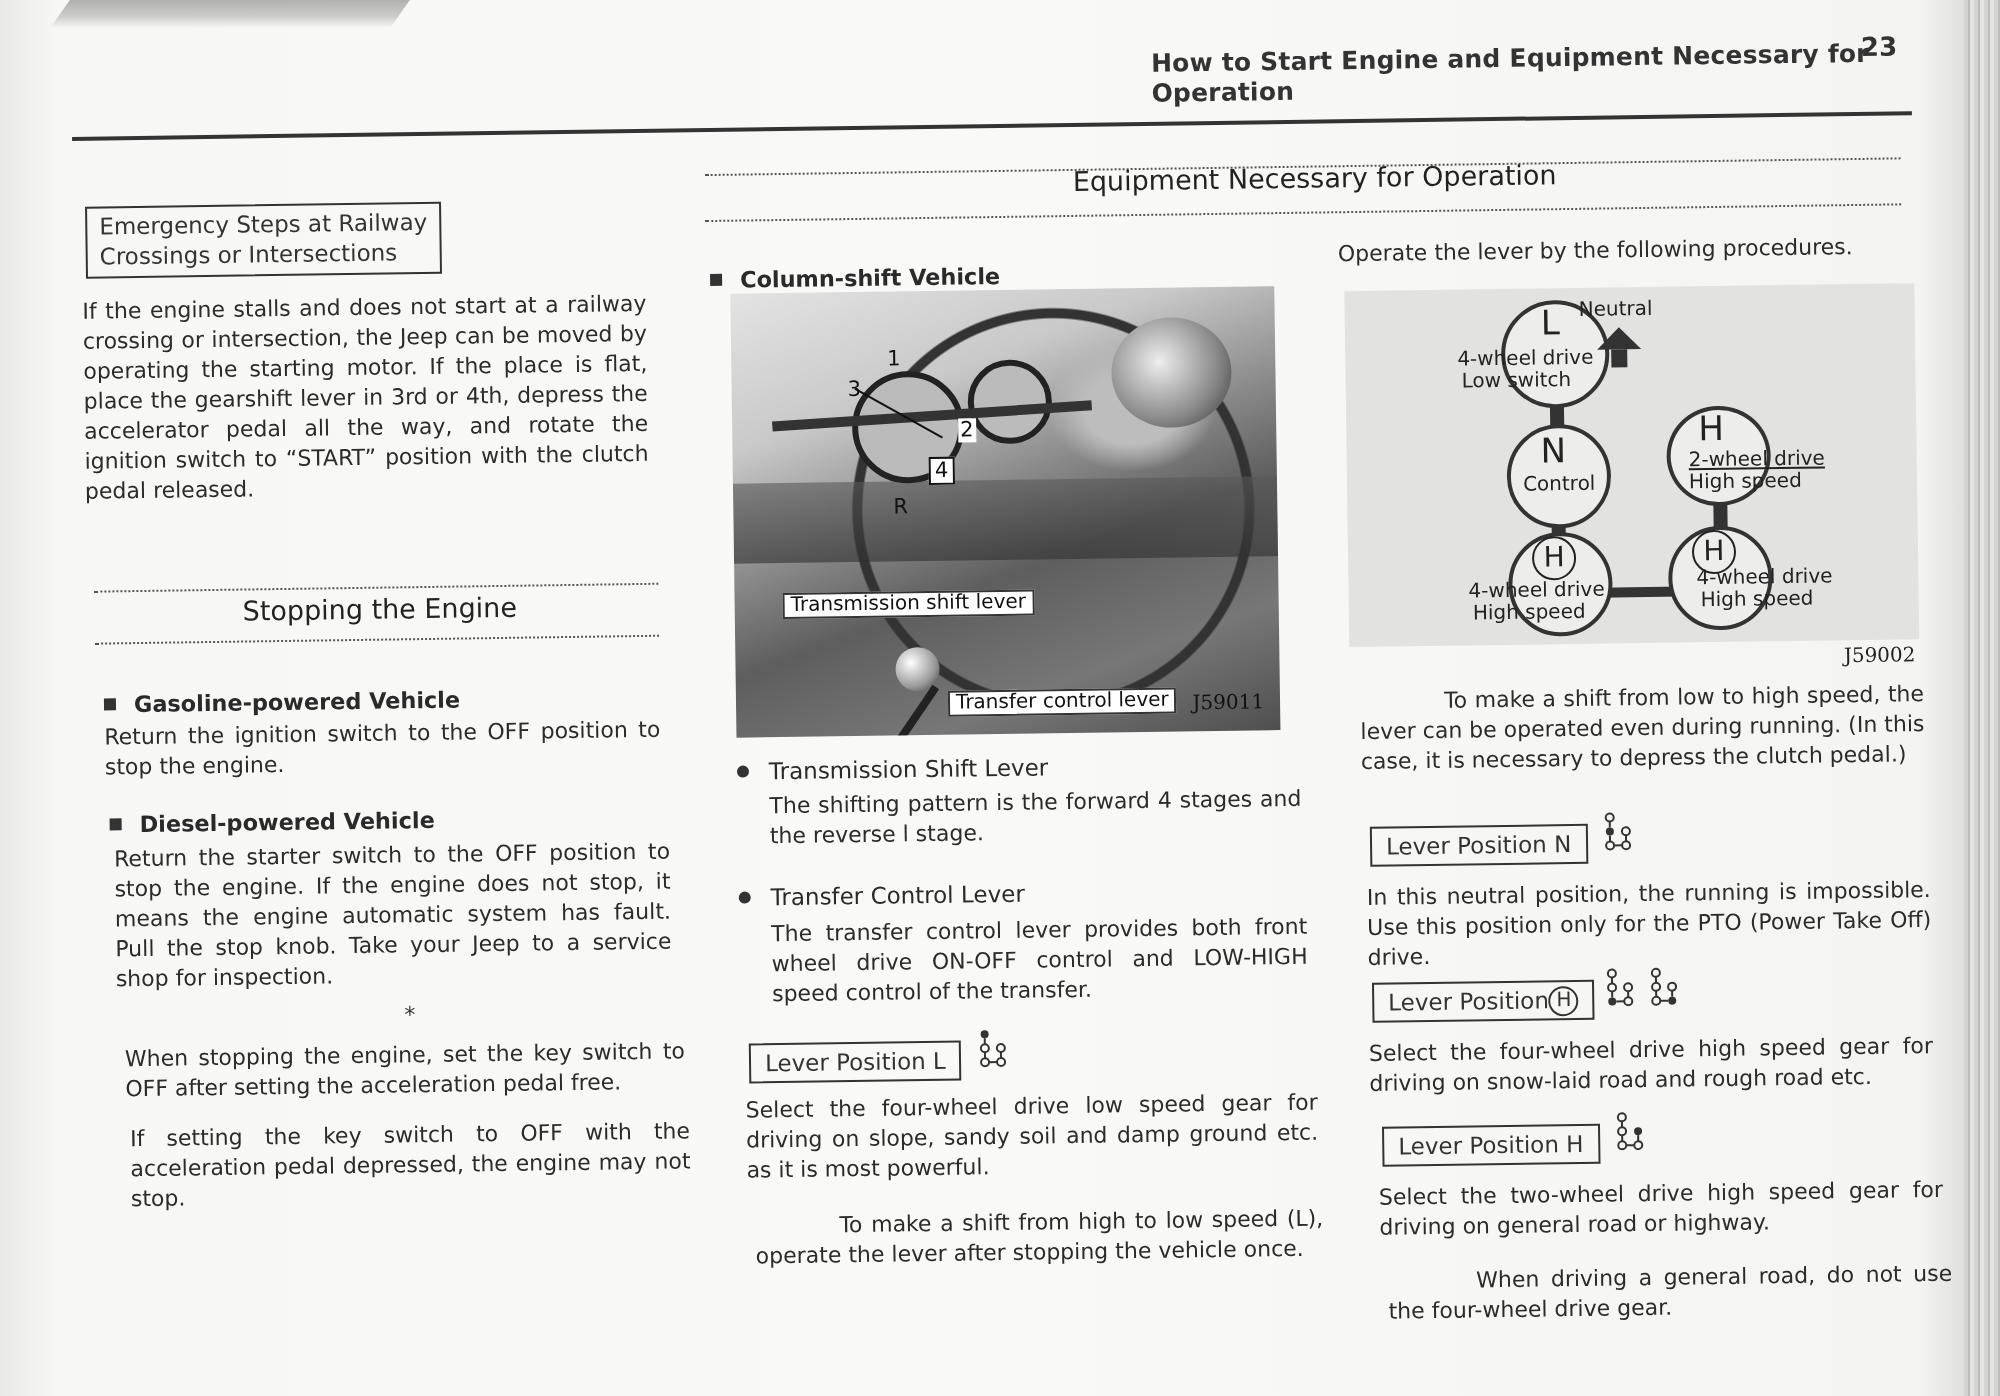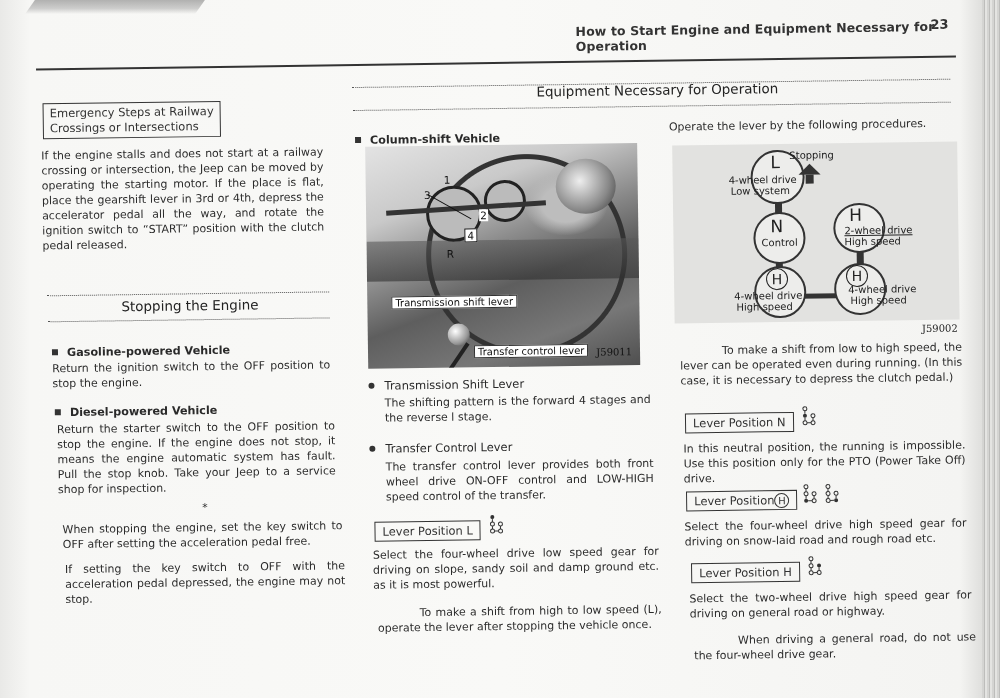--- a/index.html
+++ b/index.html
@@ -167,27 +167,27 @@
       <div class="neck" style="left:102px; top:108px; width:7px; height:22px;"></div>
       <div class="neck" style="left:183px; top:95px; width:7px; height:30px;"></div>
       <div class="neck" style="left:125px; top:150px; width:58px; height:5px;"></div>
 
       <div class="circ" style="left:78px; top:6px; width:50px; height:50px;"></div>
       <div class="circ" style="left:80px; top:68px; width:48px; height:48px;"></div>
       <div class="circ" style="left:160px; top:60px; width:48px; height:46px;"></div>
       <div class="circ" style="left:80px; top:122px; width:48px; height:48px;"></div>
       <div class="circ" style="left:160px; top:120px; width:48px; height:48px;"></div>
 
-      <div class="lbl" style="left:117px; top:6px;">Stopping</div>
+      <div class="lbl" style="left:117px; top:6px;">Neutral</div>
       <div class="arrow-up" style="left:126px; top:20px;"></div>
       <div class="arrow-stem" style="left:133px; top:31px;"></div>
 
       <div class="big" style="left:98px; top:8px;">L</div>
       <div class="lbl" style="left:56px; top:30px;">4-wheel drive</div>
-      <div class="lbl" style="left:58px; top:41px;">Low system</div>
+      <div class="lbl" style="left:58px; top:41px;">Low switch</div>
 
       <div class="big" style="left:97px; top:72px;">N</div>
       <div class="lbl" style="left:88px; top:93px;">Control</div>
 
       <div class="big" style="left:176px; top:62px;">H</div>
       <div class="lbl" style="left:171px; top:82px;text-decoration:underline;">2-wheel drive</div>
       <div class="lbl" style="left:171px; top:93px;">High speed</div>
 
       <div class="ringed" style="left:92px; top:124px;">H</div>
       <div class="lbl" style="left:60px; top:146px;">4-wheel drive</div>

